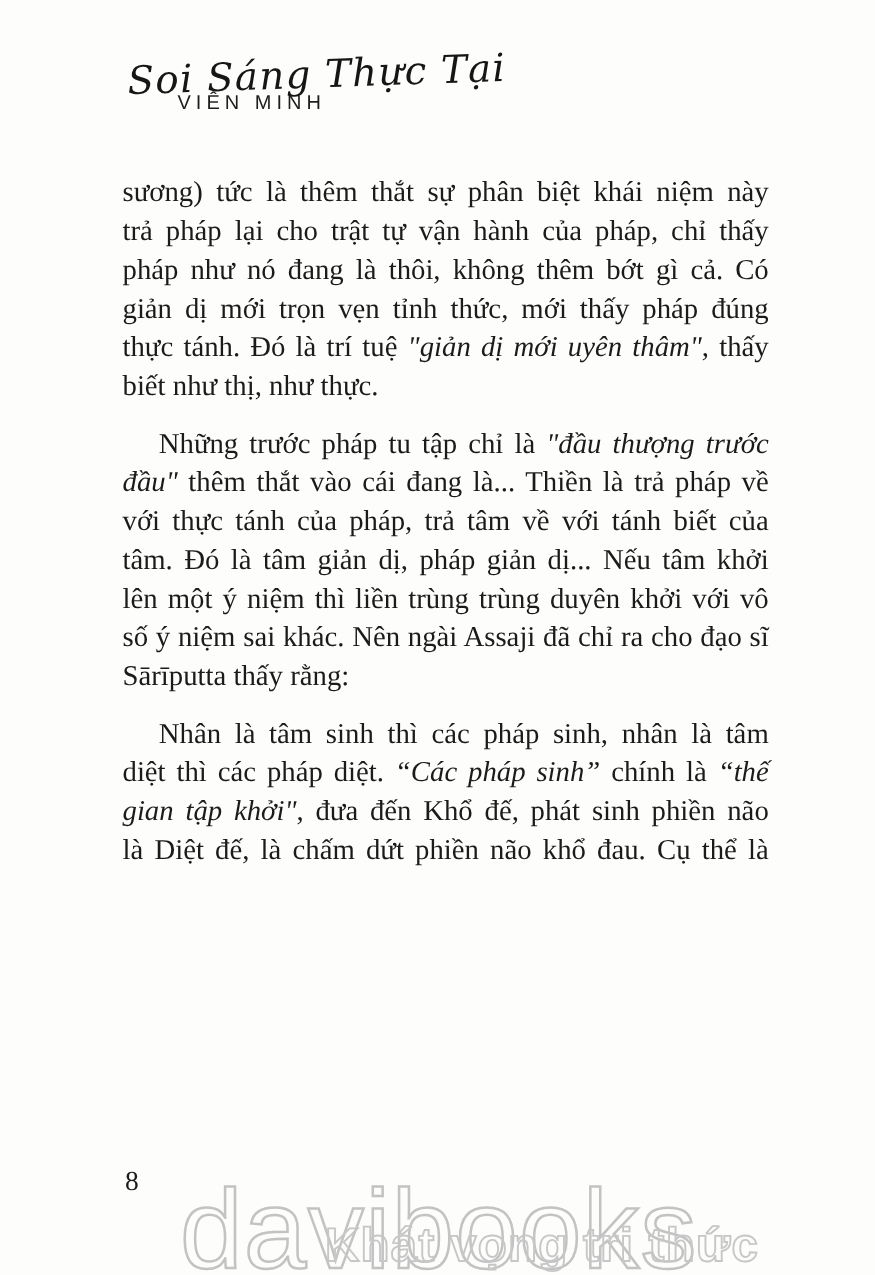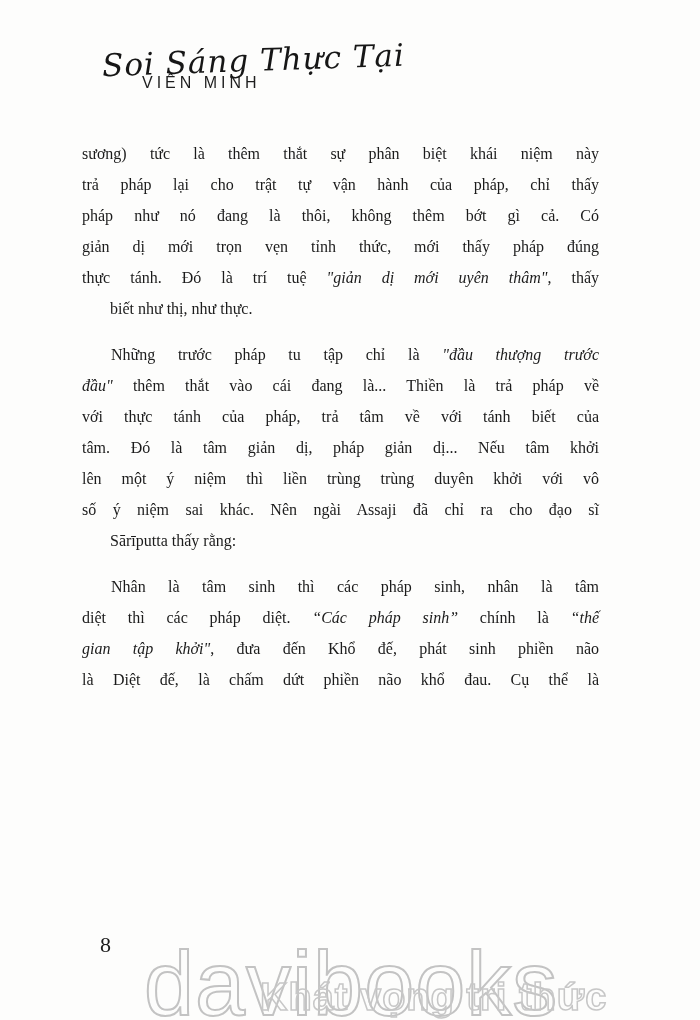--- a/index.html
+++ b/index.html
@@ -29,30 +29,30 @@
     font-size: 16px;
     letter-spacing: 4px;
     color: #1e1e1e;
     margin: -4px 0 0 40px;
     white-space: nowrap;
   }
 
   
   .text-col {
     position: absolute;
-    left: 82px; top: 138px;
+    left: 98px; top: 138px;
     width: 517px;
     z-index: 1;
-    font-size: 16px;
+    font-size: 23px;
     line-height: 31px;
   }
   .block { margin-bottom: 15px; }
   .block:last-child { margin-bottom: 0; }
   .line { text-align: justify; text-align-last: justify; }
-  .line.no-just { text-align: left; text-align-last: left; margin-left: 28px; }
+  .line.no-just { text-align: left; text-align-last: left; }
   .line.first-indent { text-indent: 29px; }
   .it { font-style: italic; }
   .verse { margin: 20px 0 19px 154px; line-height: 32px; }
   .verse .line { text-align: left; text-align-last: left; }
 
   
   .watermark { position: absolute; z-index: 0; }
   .wm-main {
     position: absolute;
     left: 144px; top: 939px;

